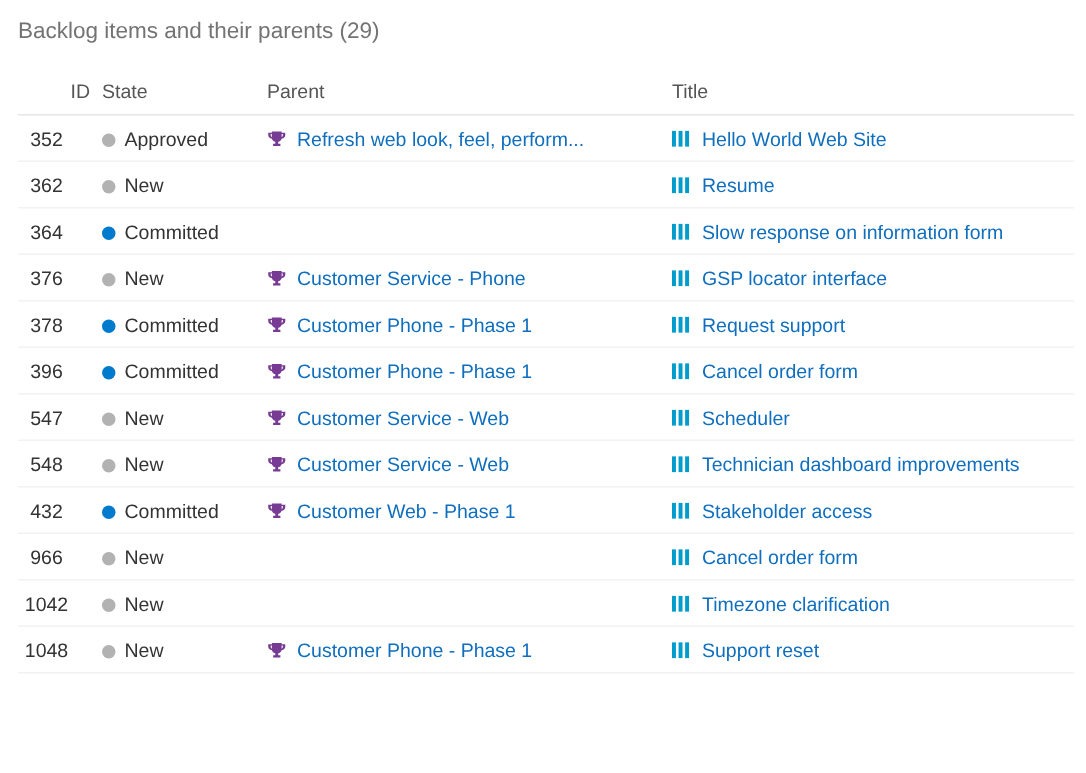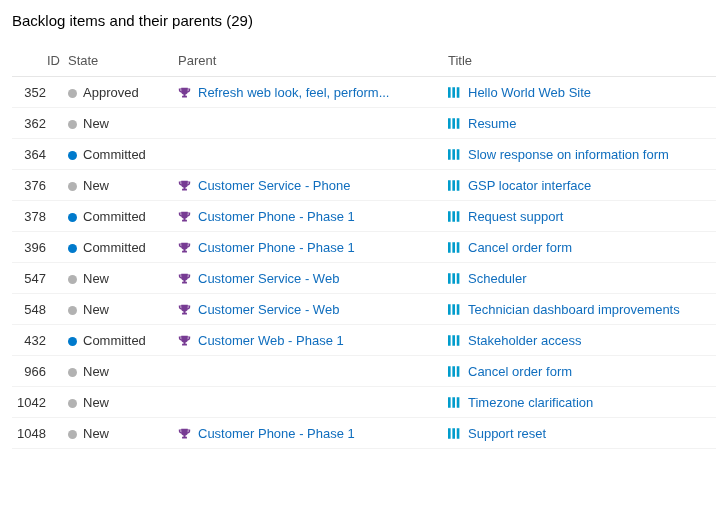--- a/index.html
+++ b/index.html
@@ -7,21 +7,21 @@
       margin: 0;
       padding: 8px 8px 8px 12px;
       font-family: "Segoe UI", -apple-system, sans-serif;
       font-size: 13px;
       color: #333;
       background: #fff;
       width: 724px;
     }
     .header {
       font-size: 15px;
-      color: #000000;
+      color: #737373;
       margin: 4px 0 18px 0;
       font-weight: 400;
     }
     table {
       width: 100%;
       border-collapse: collapse;
     }
     thead th {
       text-align: left;
       font-weight: 400;
@@ -30,21 +30,21 @@
       padding: 6px 4px 8px 4px;
       border-bottom: 1px solid #e6e6e6;
     }
     tbody td {
       padding: 0 4px;
       height: 31px;
       border-bottom: 1px solid #f2f2f2;
       vertical-align: middle;
       white-space: nowrap;
     }
-    .col-id    { width: 52px; text-align: right; padding-right: 18px;}
+    .col-id    { width: 52px; text-align: center; padding-right: 18px;}
     thead .col-id { text-align: right; padding-right: 4px;}
     .col-state { width: 110px; }
     .col-parent{ width: 270px; }
     .col-title { }
     .state-dot {
       display: inline-block;
       width: 9px;
       height: 9px;
       border-radius: 50%;
       margin-right: 6px;

